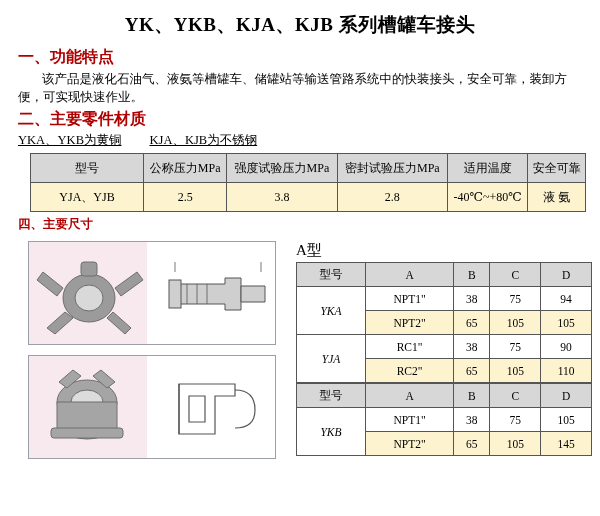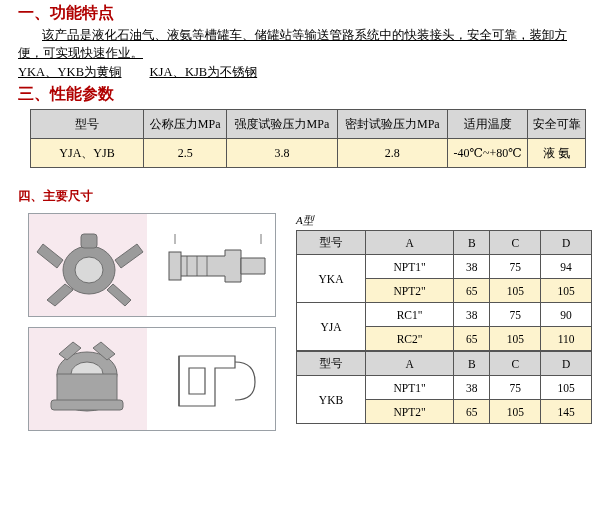--- a/index.html
+++ b/index.html
@@ -35,21 +35,20 @@
     color: #b00000;
     font-weight: bold;
     font-size: 16px;
     margin: 3px 0 2px 8px;
   }
   .para {
     font-size: 12.5px;
     line-height: 1.45;
     margin: 0 4px 0 8px;
     text-indent: 24px;
-    text-decoration: underline;
   }
   .matline {
     font-size: 12.5px;
     margin: 2px 0 0 8px;
     text-decoration: underline;
   }
   .matline .gap {
     display: inline-block;
     width: 28px;
   }
@@ -112,68 +111,69 @@
     right: 0; top: 0;
     width: 128px; height: 100%;
   }
   .tbl-col {
     position: absolute;
     left: 286px;
     top: 0;
     width: 300px;
   }
   .tbl-label {
-    font-size: 11px;
+    font-size: 15px;
     margin-bottom: 2px;
-    font-style: italic;
   }
   table.dim {
     border-collapse: collapse;
     width: 296px;
     font-size: 11.5px;
   }
   table.dim th, table.dim td {
     border: 1px solid #555;
     text-align: center;
     height: 21px;
     font-weight: normal;
   }
   table.dim thead th {
     background: #d7d7d7;
   }
   table.dim td.alt {
     background: #fdf3ce;
   }
   table.dim td.mdl {
     width: 66px;
+    font-style: italic;
   }
   .sizes-head {
     color: #b00000;
     font-weight: bold;
     font-size: 12.5px;
-    margin: 20px 0 2px 8px;
+    margin: 4px 0 2px 8px;
   }
 
   
   svg.draw { display:block; }
 </style>
 </head>
 <body>
 
 <div class="page">
 
+  <div class="title">YK、YKB、KJA、KJB 系列槽罐车接头</div>
 
   <div class="section-head">一、功能特点</div>
   <div class="para">该产品是液化石油气、液氨等槽罐车、储罐站等输送管路系统中的快装接头，安全可靠，装卸方便，可实现快速作业。</div>
 
+  <div class="section-head">二、主要零件材质</div>
   <div class="matline">
     <span>YKA、YKB为黄铜</span><span class="gap"></span><span>KJA、KJB为不锈钢</span>
   </div>
 
-  <div class="section-head">三、性能参数</div>
 
   <table class="spec">
     <thead>
       <tr>
         <th class="model">型号</th>
         <th>公称压力MPa</th>
         <th>强度试验压力MPa</th>
         <th>密封试验压力MPa</th>
         <th>适用温度</th>
         <th>安全可靠</th>

